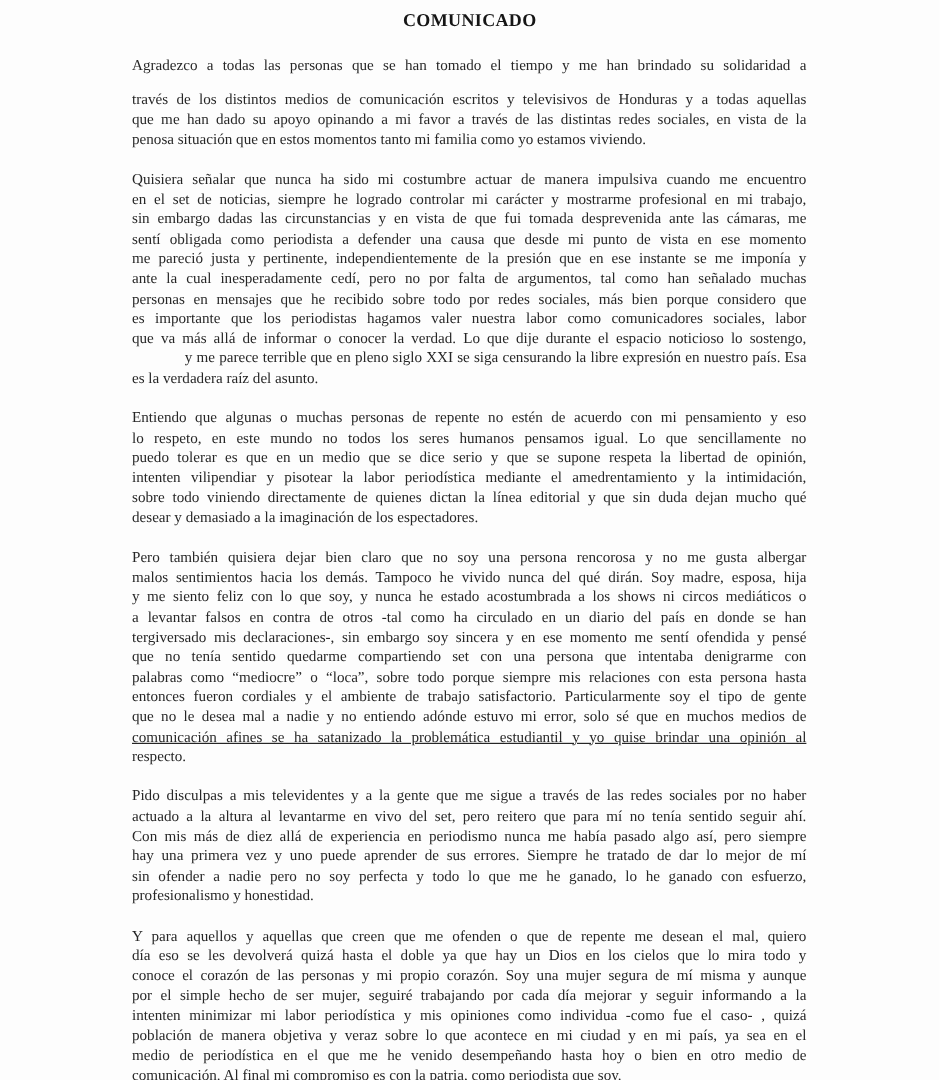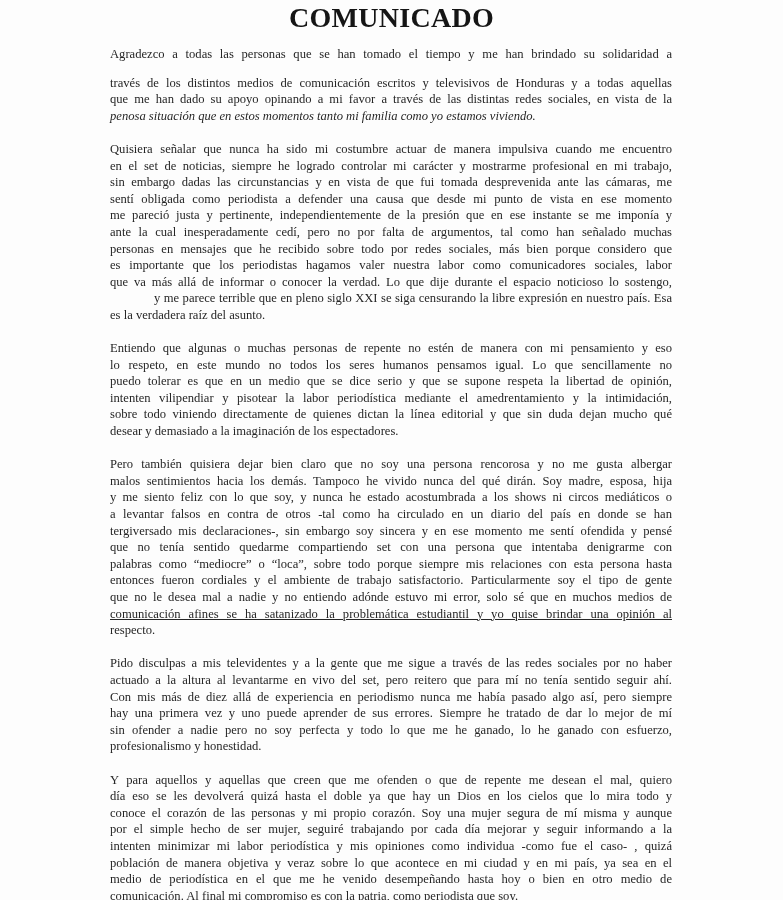--- a/index.html
+++ b/index.html
@@ -23,21 +23,21 @@
       height: 900px;
       background: #fdfdfd;
     }
     .title {
       position: absolute;
       left: 0;
       width: 783px;
       top: 5px;
       text-align: center;
       font-weight: bold;
-      font-size: 28px;
+      font-size: 15px;
       letter-spacing: 0.3px;
       color: #151515;
       line-height: 26px;
       margin: 0;
     }
     .body {
       position: absolute;
       left: 110px;
       top: 46px;
       width: 562px;
@@ -65,39 +65,39 @@
 
 <div class="page">
   <h1 class="title">COMUNICADO</h1>
 
   <div class="body">
 
     <p class="para">
       <span class="line" style="white-space: nowrap; display: block;">Agradezco a todas las personas que se han tomado el tiempo y me han brindado su solidaridad a</span>
       <span class="line" style="white-space: nowrap; display: block; margin-top: 12px;">través de los distintos medios de comunicación escritos y televisivos de Honduras y a todas aquellas</span>
       <span class="line" style="white-space: nowrap; display: block;">que me han dado su apoyo opinando a mi favor a través de las distintas redes sociales, en vista de la</span>
-      <span class="line last" style="white-space: nowrap; display: block; font-style: italic;">penosa situación que en estos momentos tanto mi familia como yo estamos viviendo.</span>
+      <span class="line last" style="white-space: nowrap; display: block;">penosa situación que en estos momentos tanto mi familia como yo estamos viviendo.</span>
     </p>
 
     <p class="para">
       <span class="line" style="white-space: nowrap; display: block;">Quisiera señalar que nunca ha sido mi costumbre actuar de manera impulsiva cuando me encuentro</span>
       <span class="line" style="white-space: nowrap; display: block;">en el set de noticias, siempre he logrado controlar mi carácter y mostrarme profesional en mi trabajo,</span>
       <span class="line" style="white-space: nowrap; display: block;">sin embargo dadas las circunstancias y en vista de que fui tomada desprevenida ante las cámaras, me</span>
       <span class="line" style="white-space: nowrap; display: block;">sentí obligada como periodista a defender una causa que desde mi punto de vista en ese momento</span>
       <span class="line" style="white-space: nowrap; display: block;">me pareció justa y pertinente, independientemente de la presión que en ese instante se me imponía y</span>
       <span class="line" style="white-space: nowrap; display: block;">ante la cual inesperadamente cedí, pero no por falta de argumentos, tal como han señalado muchas</span>
       <span class="line" style="white-space: nowrap; display: block;">personas en mensajes que he recibido sobre todo por redes sociales, más bien porque considero que</span>
       <span class="line" style="white-space: nowrap; display: block;">es importante que los periodistas hagamos valer nuestra labor como comunicadores sociales, labor</span>
       <span class="line" style="white-space: nowrap; display: block;">que va más allá de informar o conocer la verdad. Lo que dije durante el espacio noticioso lo sostengo,</span>
       <span class="line" style="white-space: nowrap; display: block; margin-left: 44px;">y me parece terrible que en pleno siglo XXI se siga censurando la libre expresión en nuestro país. Esa</span>
       <span class="line last" style="white-space: nowrap; display: block;">es la verdadera raíz del asunto.</span>
     </p>
 
     <p class="para">
-      <span class="line" style="white-space: nowrap; display: block;">Entiendo que algunas o muchas personas de repente no estén de manera con mi pensamiento y eso</span>
+      <span class="line" style="white-space: nowrap; display: block;">Entiendo que algunas o muchas personas de repente no estén de acuerdo con mi pensamiento y eso</span>
       <span class="line" style="white-space: nowrap; display: block;">lo respeto, en este mundo no todos los seres humanos pensamos igual. Lo que sencillamente no</span>
       <span class="line" style="white-space: nowrap; display: block;">puedo tolerar es que en un medio que se dice serio y que se supone respeta la libertad de opinión,</span>
       <span class="line" style="white-space: nowrap; display: block;">intenten vilipendiar y pisotear la labor periodística mediante el amedrentamiento y la intimidación,</span>
       <span class="line" style="white-space: nowrap; display: block;">sobre todo viniendo directamente de quienes dictan la línea editorial y que sin duda dejan mucho qué</span>
       <span class="line last" style="white-space: nowrap; display: block;">desear y demasiado a la imaginación de los espectadores.</span>
     </p>
 
     <p class="para">
       <span class="line" style="white-space: nowrap; display: block;">Pero también quisiera dejar bien claro que no soy una persona rencorosa y no me gusta albergar</span>
       <span class="line" style="white-space: nowrap; display: block;">malos sentimientos hacia los demás. Tampoco he vivido nunca del qué dirán. Soy madre, esposa, hija</span>

